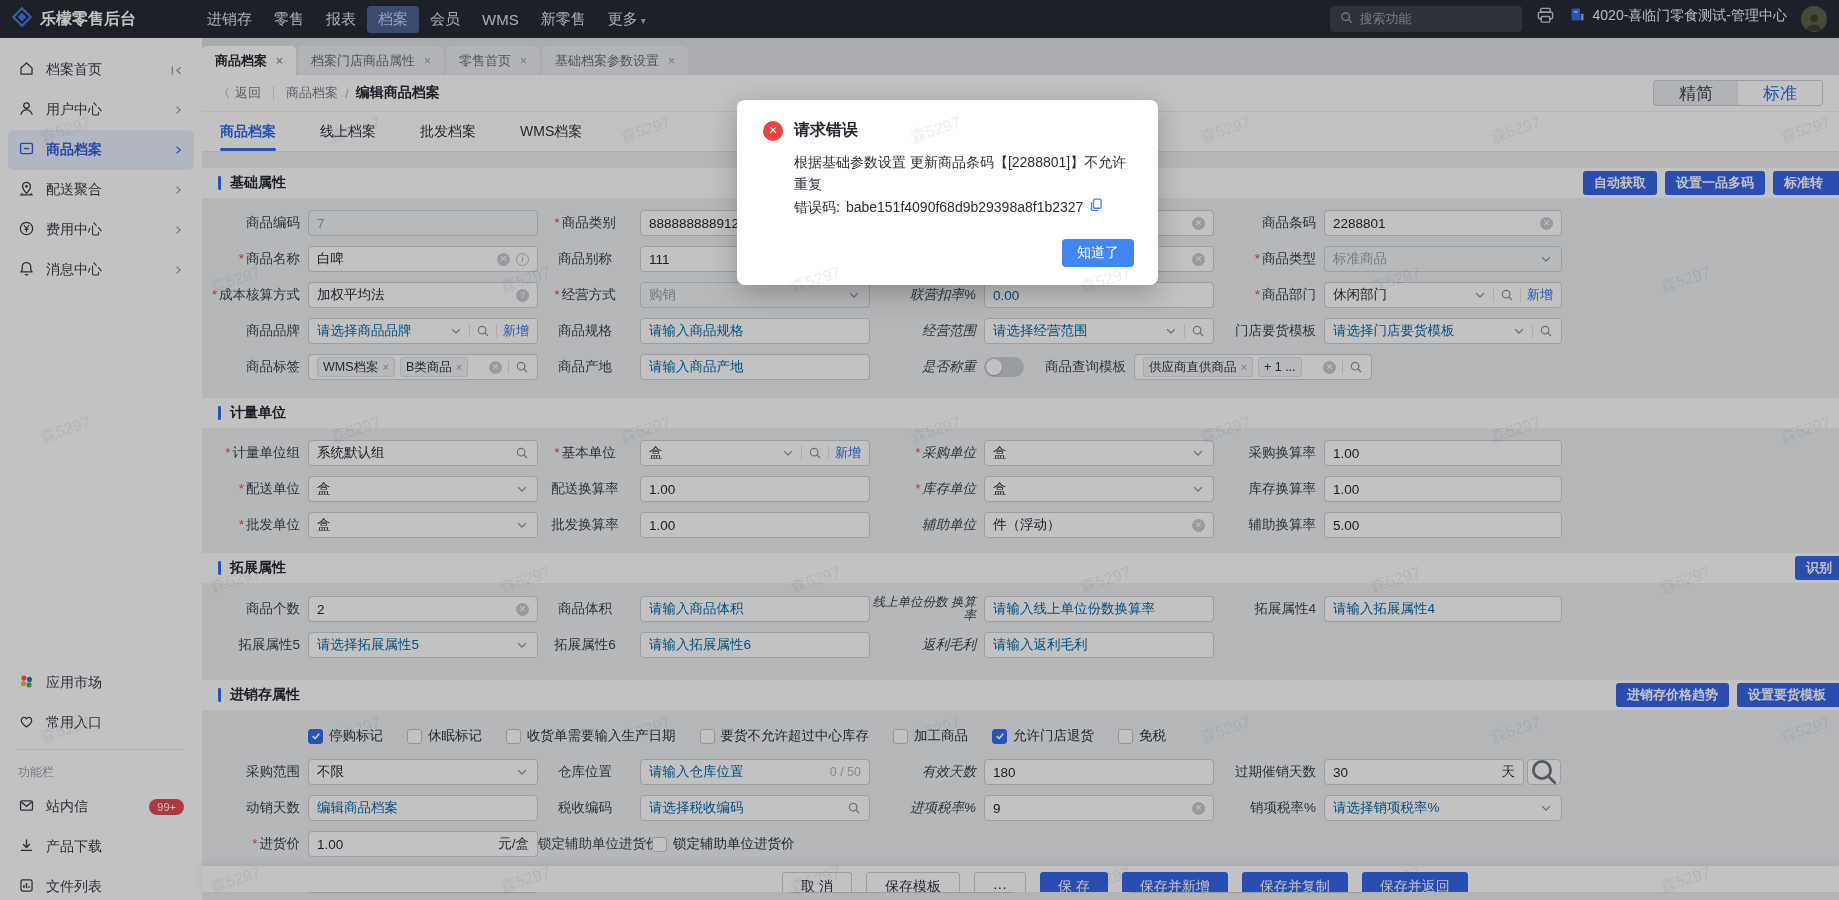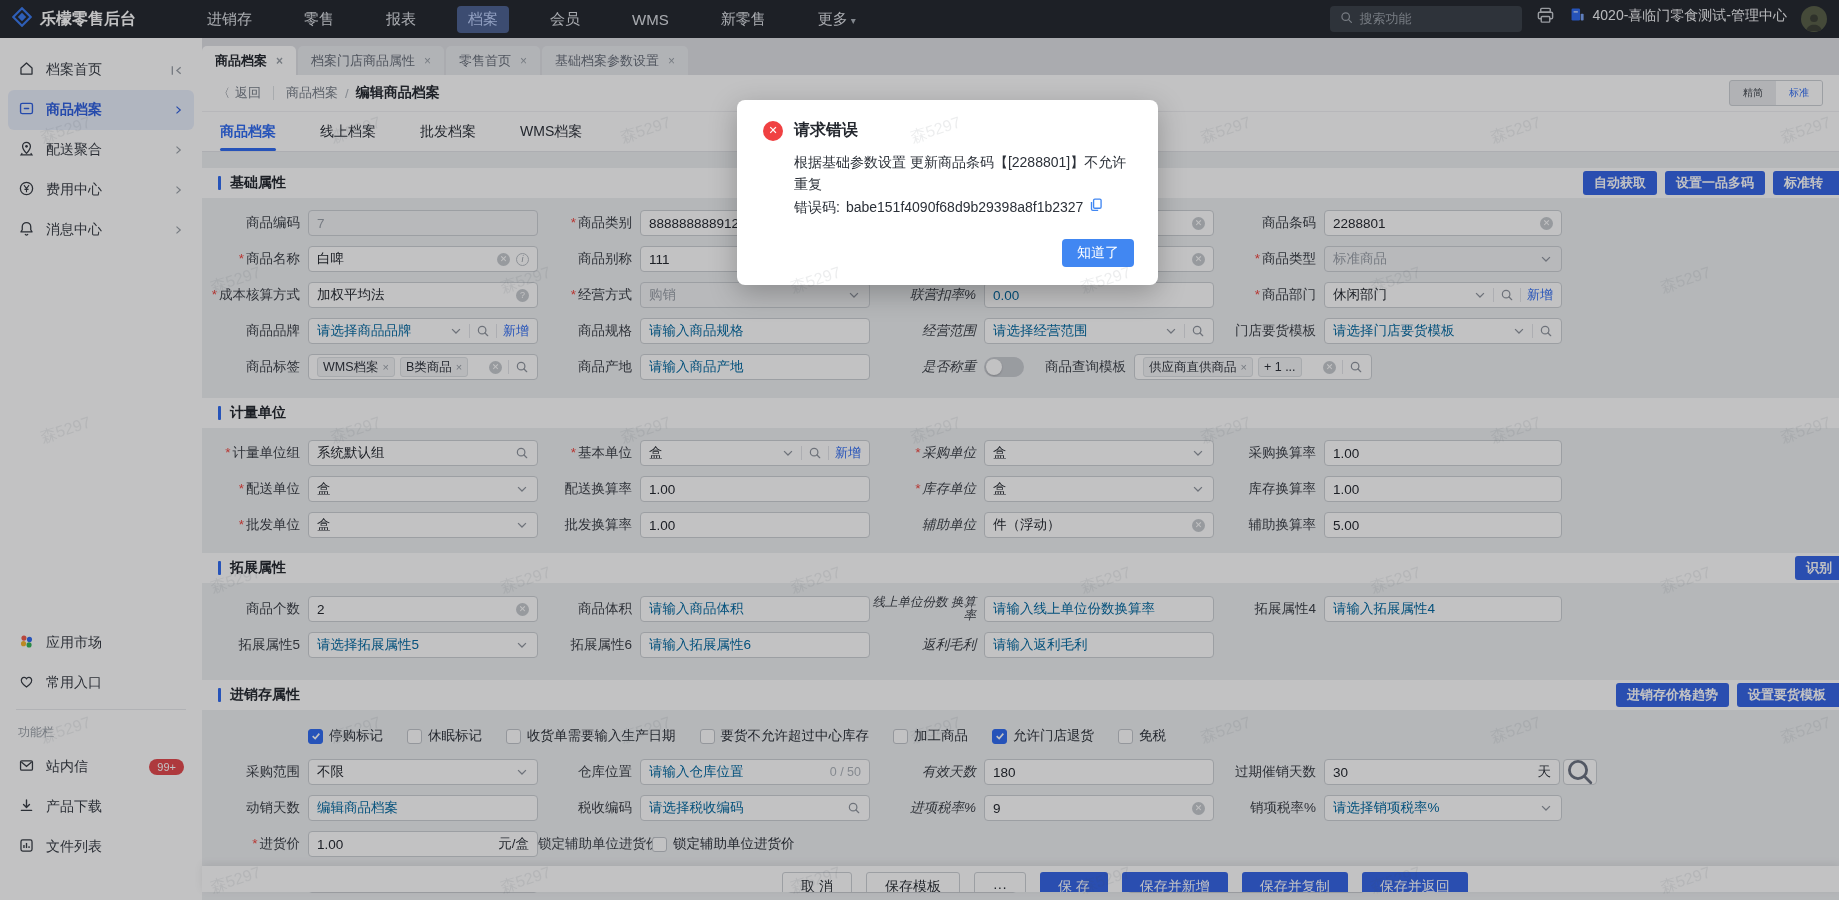--- a/index.html
+++ b/index.html
@@ -3,21 +3,21 @@
 <meta charset="utf-8">
 <style>
   * { box-sizing: border-box; margin:0; padding:0; }
   html,body { width:1839px; height:900px; overflow:hidden; }
   body { font-family:"Liberation Sans","DejaVu Sans",sans-serif; background:#eef0f2; position:relative; color:#23272e; }
 
   
   .navbar{position:absolute;top:0;left:0;width:1839px;height:38px;background:#23272e;display:flex;align-items:center;z-index:5;}
   .logo{display:flex;align-items:center;gap:8px;padding-left:12px;width:196px;}
   .logo-text{font-size:16px;font-weight:bold;color:#ffffff;white-space:nowrap;}
-  .nav-menu{display:flex;gap:30px;font-size:15px;color:#dde0e5;align-items:center;}
+  .nav-menu{display:flex;font-size:15px;color:#dde0e5;align-items:center;}
   .nav-item{padding:4px 11px;border-radius:4px;cursor:pointer;white-space:nowrap;}
   .nav-item.active{background:#4d6292;color:#bdd0fb;}
   .nav-caret{font-size:10px;margin-left:3px;color:#aab0b8;}
   .nav-right{margin-left:auto;display:flex;align-items:flex-start;gap:14px;padding-right:12px;}
   .nav-search{width:192px;height:26px;background:#3a4048;border-radius:4px;display:flex;align-items:center;gap:7px;padding:0 10px;color:#9aa1a9;font-size:13px;}
   .tenant{display:flex;gap:7px;align-items:center;font-size:14px;color:#f2f3f5;white-space:nowrap;}
   .avatar{width:26px;height:26px;border-radius:50%;background:#585f47;overflow:hidden;display:flex;align-items:flex-end;justify-content:center;}
 
   
   .sidebar{position:absolute;top:38px;left:0;width:202px;bottom:0;background:#fff;z-index:4;padding-top:12px;overflow:hidden;}
@@ -37,40 +37,40 @@
   .tab{height:29px;display:flex;align-items:center;gap:9px;padding:0 13px;background:#e9ebee;color:#676e79;font-size:13px;border-radius:5px 5px 0 0;cursor:pointer;white-space:nowrap;}
   .tab.active{background:#fff;color:#23272e;font-weight:bold;}
   .tab .x{color:#9aa1a8;font-size:12px;}
 
   .crumbrow{height:37px;background:#fff;display:flex;align-items:center;padding:0 16px;font-size:13px;color:#767d87;flex:0 0 auto;border-bottom:1px solid #f0f1f3;}
   .crumb-back{display:flex;align-items:center;gap:5px;cursor:pointer;}
   .crumb-sep{width:1px;height:14px;background:#dde0e3;margin:0 12px;}
   .crumb-cur{color:#23272e;font-weight:bold;font-size:14px;}
   .crumb-slash{margin:0 7px;color:#aeb4bb;}
   .seg{margin-left:auto;display:flex;border:1px solid #ccd0d4;border-radius:3px;overflow:hidden;background:#e8eaed;}
-  .seg div{min-width:46px;height:24px;display:flex;align-items:center;justify-content:center;font-size:10px;color:#3a3f46;padding:0 8px;cursor:pointer;}
+  .seg div{min-width:46px;height:24px;display:flex;align-items:center;justify-content:center;font-size:17px;color:#3a3f46;padding:0 25px;cursor:pointer;}
   .seg .sel{background:#fff;color:#2f6bf2;}
 
   .subtabs{height:40px;background:#fff;display:flex;align-items:stretch;gap:44px;padding:0 18px;font-size:14px;color:#2b3038;border-bottom:1px solid #e3e5e8;flex:0 0 auto;}
   .subtab{display:flex;align-items:center;position:relative;cursor:pointer;}
   .subtab.active{color:#2f6bf2;font-weight:bold;}
   .subtab.active::after{content:"";position:absolute;left:0;right:0;bottom:0;height:3px;background:#2f6bf2;border-radius:2px;}
 
   .content{flex:1;position:relative;overflow:hidden;background:#eef0f2;}
 
   
   .band{height:30px;background:#fff;display:flex;align-items:center;padding-left:16px;position:relative;font-size:14px;font-weight:bold;color:#23272e;}
   .band .bar{width:3px;height:14px;background:#2f6bf2;margin-right:9px;border-radius:1px;}
   .band-btns{position:absolute;top:3px;display:flex;gap:8px;}
   .bbtn{height:24px;padding:0 11px;background:#3565e6;color:#fff;font-size:13px;border-radius:3px;display:flex;align-items:center;white-space:nowrap;cursor:pointer;}
 
   
   .frow{display:flex;align-items:center;height:26px;margin-bottom:10px;}
   .lab{font-size:13.5px;color:#3a3f46;text-align:right;padding-right:8px;white-space:nowrap;}
-  .lab.c1{width:106px;}.lab.c2{width:102px;}.lab.c3{width:114px;font-style:italic;}.lab.c4{width:110px;}
+  .lab.c1{width:106px;}.lab.c2{width:102px;text-align:center;}.lab.c3{width:114px;font-style:italic;}.lab.c4{width:110px;}
   .lab .req{color:#f0453e;margin-right:2px;}
   .lab.twoline{line-height:1.08;font-size:12.5px;white-space:normal;}
   .ctl{height:26px;background:#fff;border:1px solid #ccd0d4;border-radius:4px;display:flex;align-items:center;padding:0 8px;font-size:13.5px;color:#23272e;gap:5px;position:relative;}
   .ctl.c1,.ctl.c2,.ctl.c3{width:230px;}.ctl.c4{width:238px;}
   .ctl .val{flex:1;overflow:hidden;white-space:nowrap;}
   .ctl .ph{color:#0369a1;}
   .ctl.disabled{background:#f2f3f5;color:#9aa0a8;}
   .sfx{display:flex;align-items:center;gap:6px;color:#8f959e;}
   .vdiv{width:1px;height:14px;background:#e3e5e8;}
   .ic-clear{width:13px;height:13px;border-radius:50%;background:#c6cace;color:#fff;font-size:9px;display:flex;align-items:center;justify-content:center;line-height:1;cursor:pointer;}
@@ -178,20 +178,32 @@
           <path d="M3.5 9.5 L10 3.5 L16.5 9.5 V16.5 H3.5 Z" fill="none" stroke="currentColor" stroke-width="1.5" stroke-linejoin="round"></path>
         </svg></span>
       <span>档案首页</span>
       <span class="tail">
         <svg width="15" height="15" viewBox="0 0 18 18">
           <line x1="4" y1="4" x2="4" y2="14" stroke="currentColor" stroke-width="1.6"></line>
           <path d="M14 5 L9.5 9 L14 13" fill="none" stroke="currentColor" stroke-width="1.6"></path>
         </svg>
       </span>
     </div>
+    <div class="side-item">
+      <span><svg width="17" height="17" viewBox="0 0 20 20">
+          <circle cx="10" cy="6.5" r="3.2" fill="none" stroke="currentColor" stroke-width="1.5"></circle>
+          <path d="M3.5 17 c1-4 4-5.5 6.5-5.5 s5.5 1.5 6.5 5.5" fill="none" stroke="currentColor" stroke-width="1.5" stroke-linecap="round"></path>
+        </svg></span>
+      <span>用户中心</span>
+      <span class="tail">
+        <svg width="12" height="12" viewBox="0 0 16 16">
+          <path d="M6 3.5 L11 8 L6 12.5" fill="none" stroke="currentColor" stroke-width="1.6"></path>
+        </svg>
+      </span>
+    </div>
     <div class="side-item active">
       <span><svg width="17" height="17" viewBox="0 0 20 20">
           <rect x="3" y="4" width="14" height="12" rx="2" fill="none" stroke="currentColor" stroke-width="1.6"></rect>
           <line x1="7.5" y1="10" x2="12.5" y2="10" stroke="currentColor" stroke-width="1.6" stroke-linecap="round"></line>
         </svg></span>
       <span>商品档案</span>
       <span class="tail">
         <svg width="12" height="12" viewBox="0 0 16 16">
           <path d="M6 3.5 L11 8 L6 12.5" fill="none" stroke="currentColor" stroke-width="1.6"></path>
         </svg>
@@ -775,21 +787,21 @@
           <div class="lab c2">仓库位置</div>
           <div class="ctl c2">
             <span class="val ph">请输入仓库位置</span>
             <span class="cnt">0 / 50</span>
           </div>
           <div class="lab c3">有效天数</div>
           <div class="ctl c3">
             <span class="val">180</span>
           </div>
           <div class="lab c4">过期催销天数</div>
-          <div class="ctl c4" style="width: 236px;">
+          <div class="ctl c4" style="width: 200px;">
             <span class="val">30</span>
             <span class="unit">天</span>
           </div>
           <div class="qbtn">
             <svg class="ic" viewBox="0 0 16 16">
               <circle cx="7" cy="7" r="4.3" fill="none" stroke="currentColor" stroke-width="1.4"></circle>
               <line x1="10.3" y1="10.3" x2="13.4" y2="13.4" stroke="currentColor" stroke-width="1.4" stroke-linecap="round"></line>
             </svg>
           </div>
         </div>

